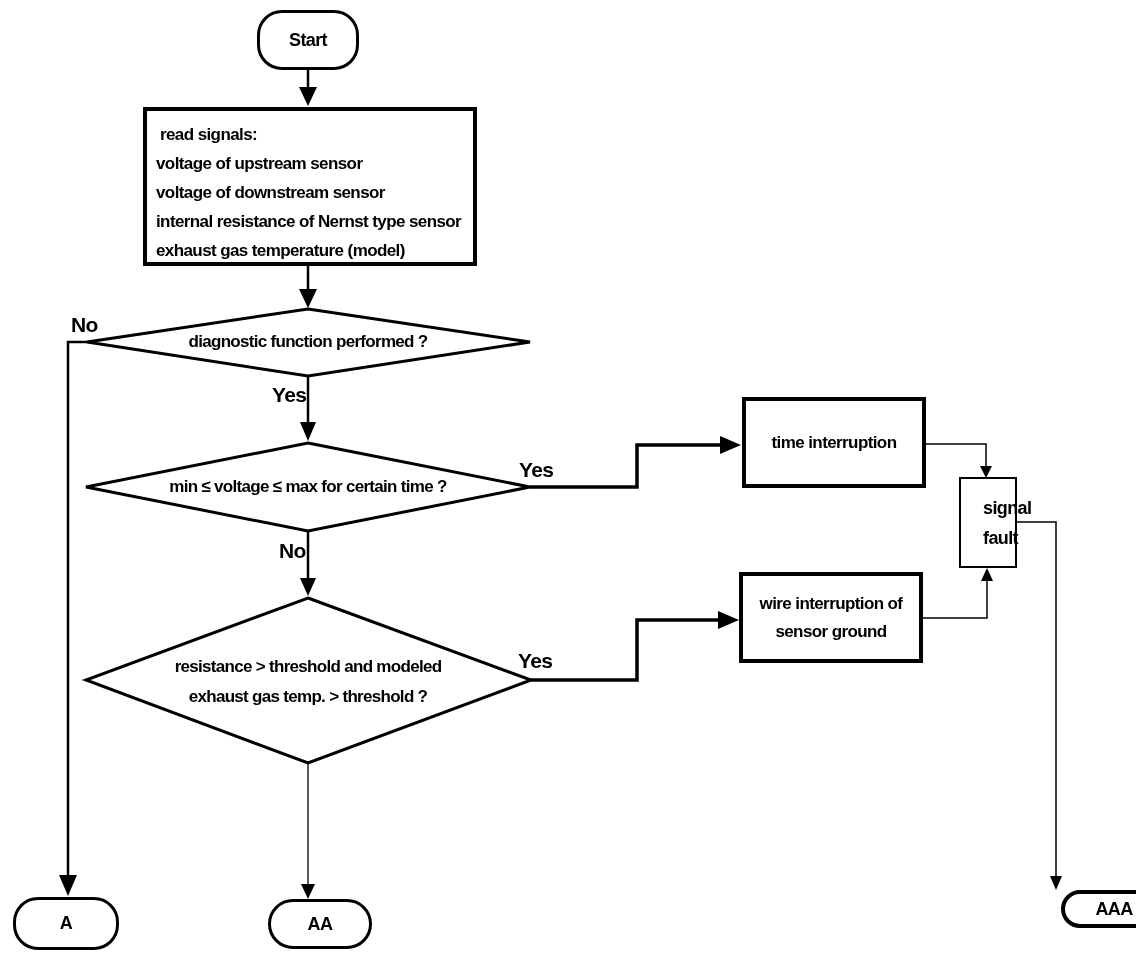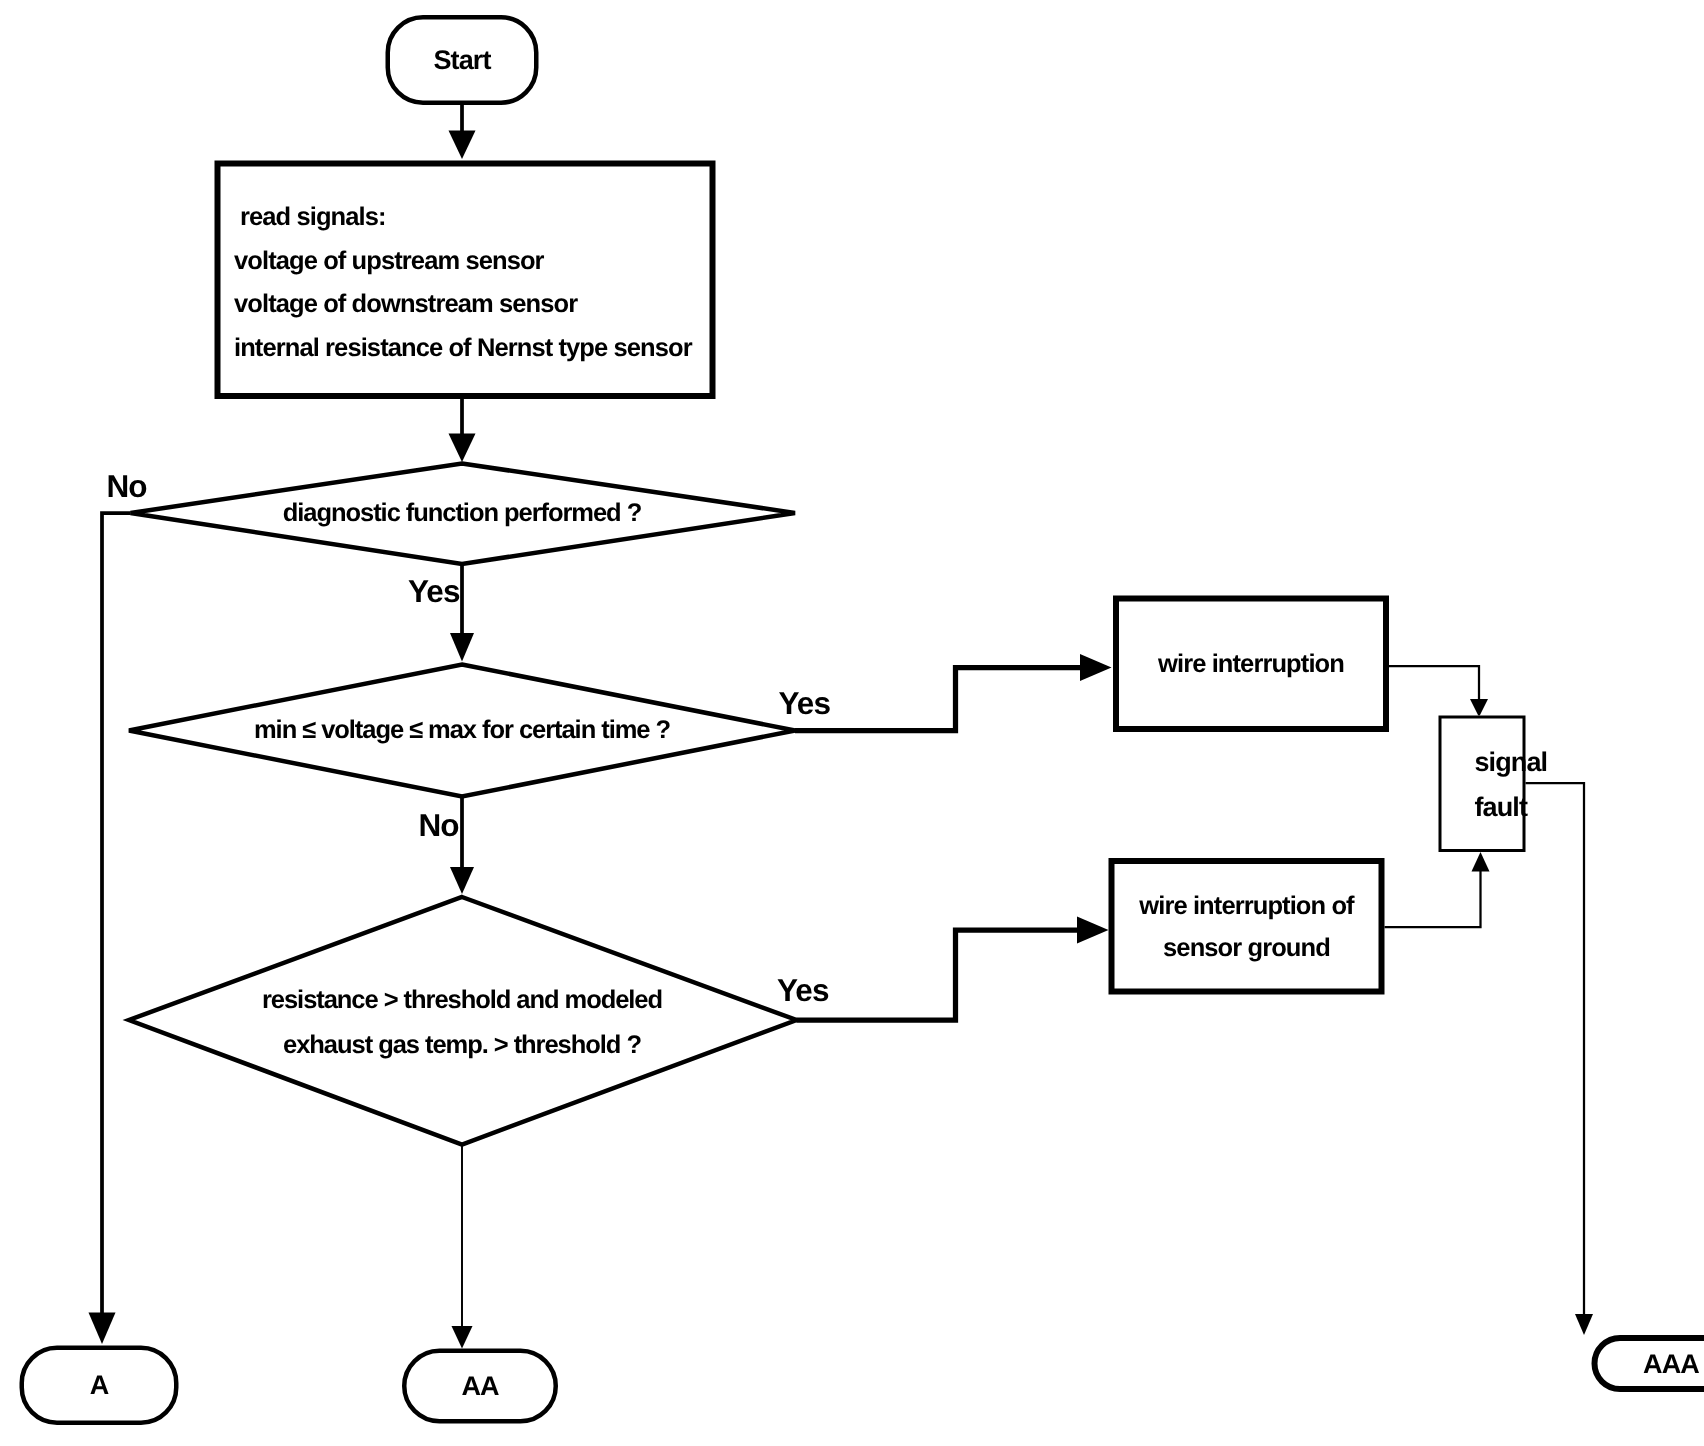--- a/index.html
+++ b/index.html
@@ -26,21 +26,21 @@
     font-size: 17px;
   }
   .terminal {
     border: 3px solid var(--ink);
     border-radius: 25px;
     display: flex; align-items: center; justify-content: center;
     font-size: 18px;
   }
   .thickbox { border: 4px solid var(--ink); }
   .centered { display: flex; flex-direction: column; align-items: center; justify-content: center; text-align: center; }
-  .process { padding: 19px 4px 0 9px; line-height: 29px; font-size: 17px; }
+  .process { padding: 9px 4px 0 9px; line-height: 29px; font-size: 17px; }
   .process span { display: block; white-space: nowrap; }
   .dtext {
     position: absolute; text-align: center;
     color: var(--ink); font-weight: 700; letter-spacing: -0.7px;
     font-size: 17px; line-height: 30px;
   }
   .elabel {
     position: absolute; color: var(--ink);
     font-weight: 700; font-size: 21px; letter-spacing: -0.6px;
   }
@@ -98,37 +98,38 @@
 
   <div class="node terminal" style="left:257px; top:10px; width:102px; height:60px;">
     <span>Start</span>
   </div>
 
   <div class="node thickbox process" style="left:143px; top:107px; width:334px; height:159px;">
     <span style="padding-left:4px;">read signals:</span>
     <span>voltage of upstream sensor</span>
     <span>voltage of downstream sensor</span>
     <span>internal resistance of Nernst type sensor</span>
+    <span>exhaust gas temperature (model)</span>
   </div>
 
   <div class="dtext" style="left:100px; top:327px; width:416px;">diagnostic function performed ?</div>
   <div class="dtext" style="left:100px; top:472px; width:416px;">min ≤ voltage ≤ max for certain time ?</div>
   <div class="dtext" style="left:100px; top:652px; width:416px;">
     <span style="display:block;">resistance &gt; threshold and modeled</span>
     <span style="display:block;">exhaust gas temp. &gt; threshold ?</span>
   </div>
 
   <div class="elabel" style="left:71px; top:313px;">No</div>
   <div class="elabel" style="left:272px; top:383px;">Yes</div>
   <div class="elabel" style="left:519px; top:458px;">Yes</div>
   <div class="elabel" style="left:279px; top:539px;">No</div>
   <div class="elabel" style="left:518px; top:649px;">Yes</div>
 
   <div class="node thickbox centered rightbox" style="left:742px; top:397px; width:184px; height:91px;">
-    <span>wire interruption</span>
+    <span>time interruption</span>
   </div>
 
   <div class="node thickbox centered rightbox" style="left:739px; top:572px; width:184px; height:91px;">
     <span>wire interruption of</span>
     <span>sensor ground</span>
   </div>
 
   <div class="node signal-fault" style="left:959px; top:477px; width:58px; height:91px;">
     <span>signal</span>
     <span>fault</span>

